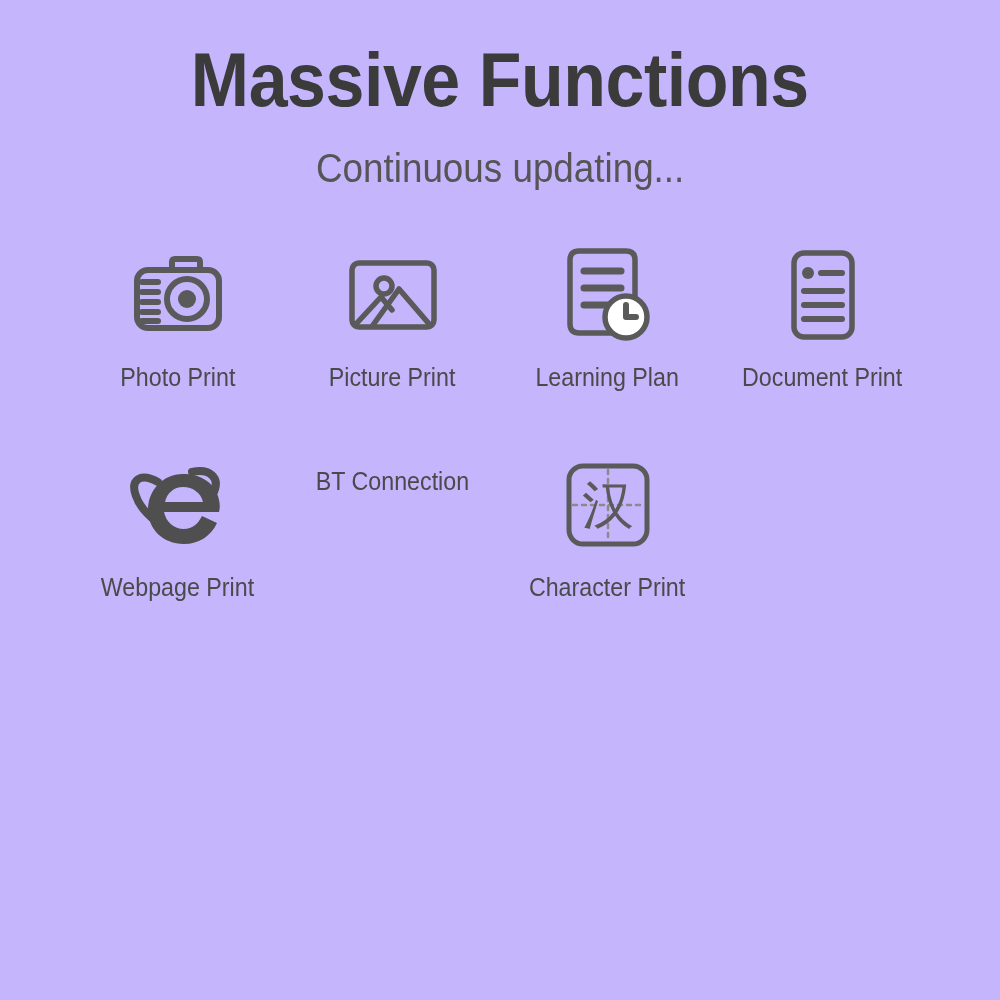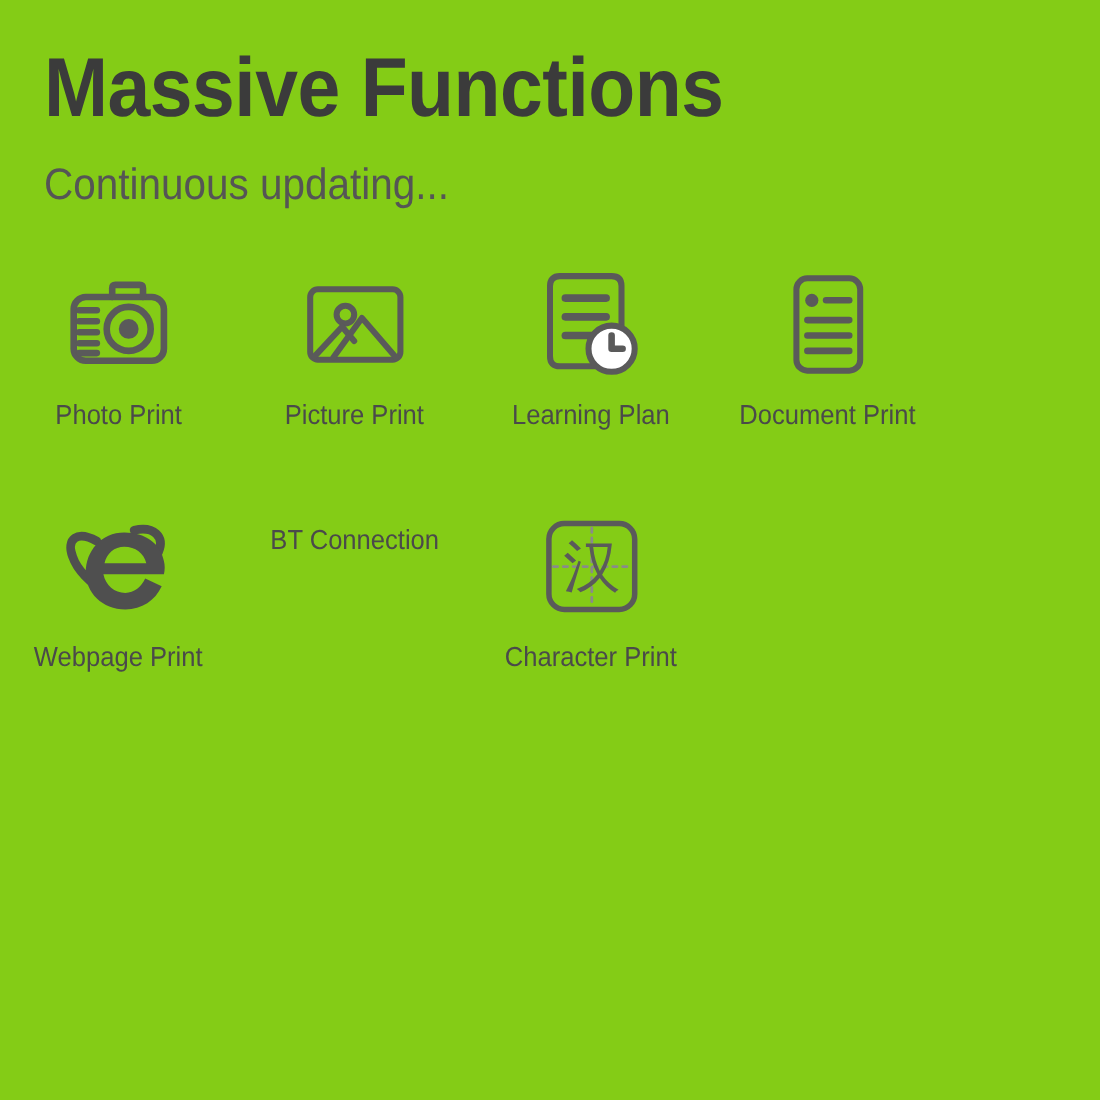--- a/index.html
+++ b/index.html
@@ -10,23 +10,24 @@
     width: 1000px;
     height: 1000px;
     background: #ffffff;
     font-family: "Liberation Sans", sans-serif;
     overflow: hidden;
   }
   .page {
     position: relative;
     width: 1000px;
     height: 1000px;
-    background: #84cc16;
+    background: #c4b5fd;
     display: flex;
     flex-direction: column;
+    align-items: center;
   }
   .title {
     margin-top: 38px;
     font-family: "Liberation Sans", sans-serif;
     font-size: 76px;
     font-weight: bold;
     letter-spacing: -0.5px;
     color: #3b3b3b;
     line-height: 1.1;
     transform: scaleX(0.92);
@@ -41,21 +42,21 @@
     line-height: 1.1;
     transform: scaleX(0.92);
     white-space: nowrap;
   }
   .grid {
     margin-top: 52px;
     width: 860px;
     display: grid;
     grid-template-columns: repeat(4, 1fr);
     grid-auto-rows: 200px;
-    row-gap: 20px;
+    row-gap: 10px;
   }
   .cell {
     display: flex;
     flex-direction: column;
     align-items: center;
     justify-content: flex-start;
   }
   .icon-box {
     height: 106px;
     display: flex;

